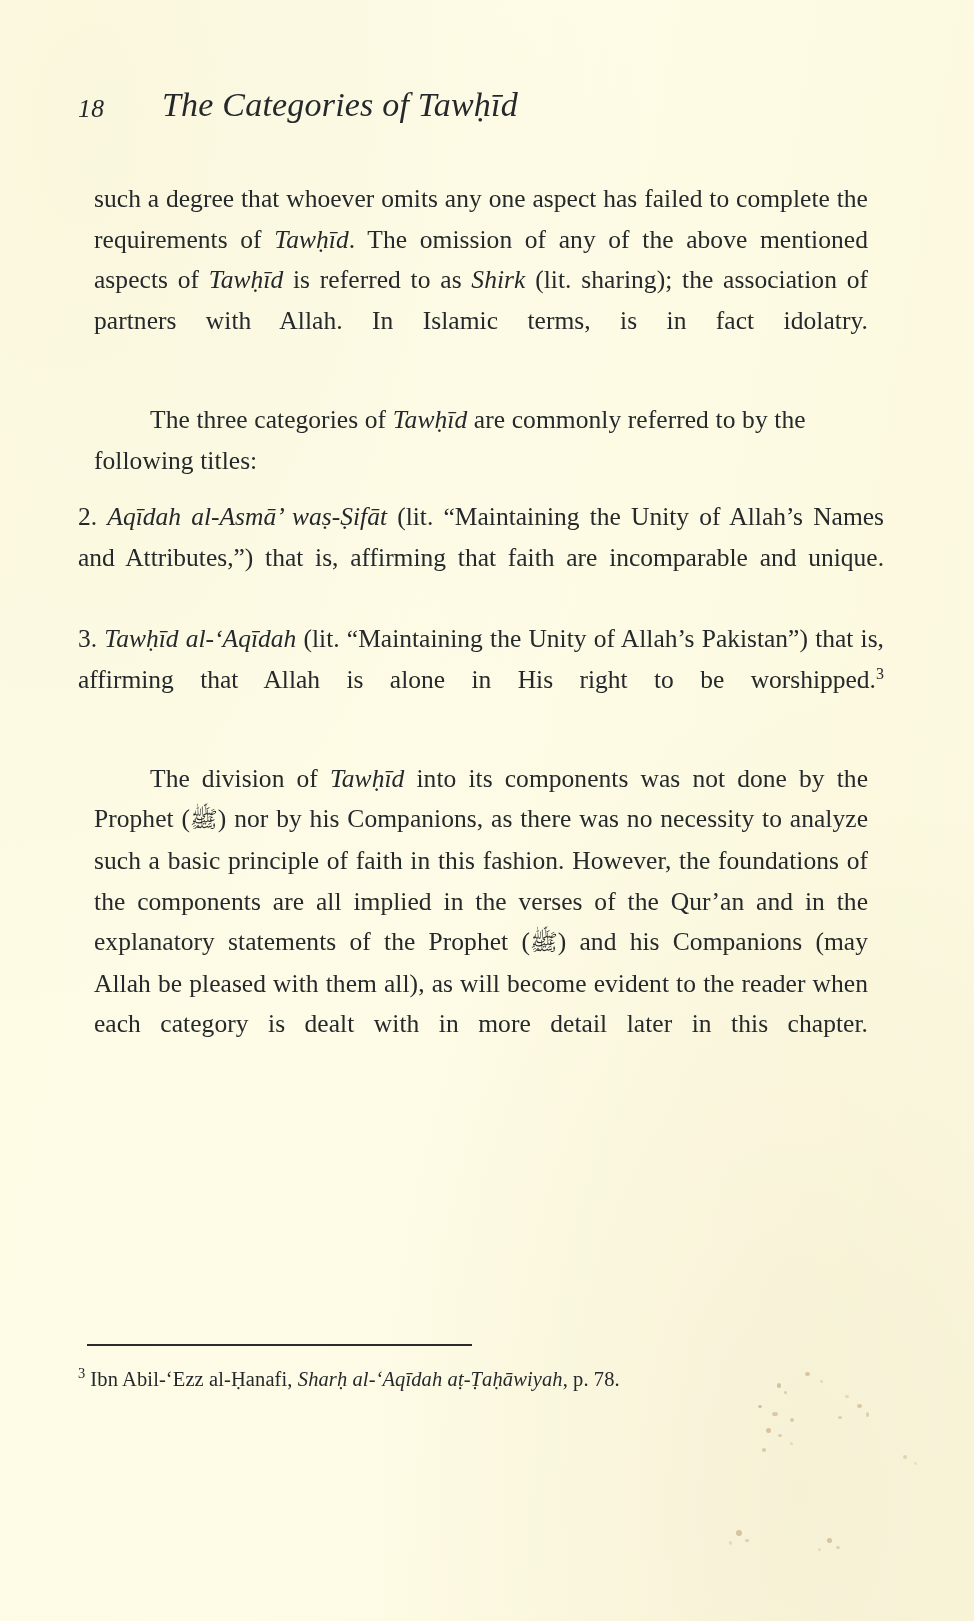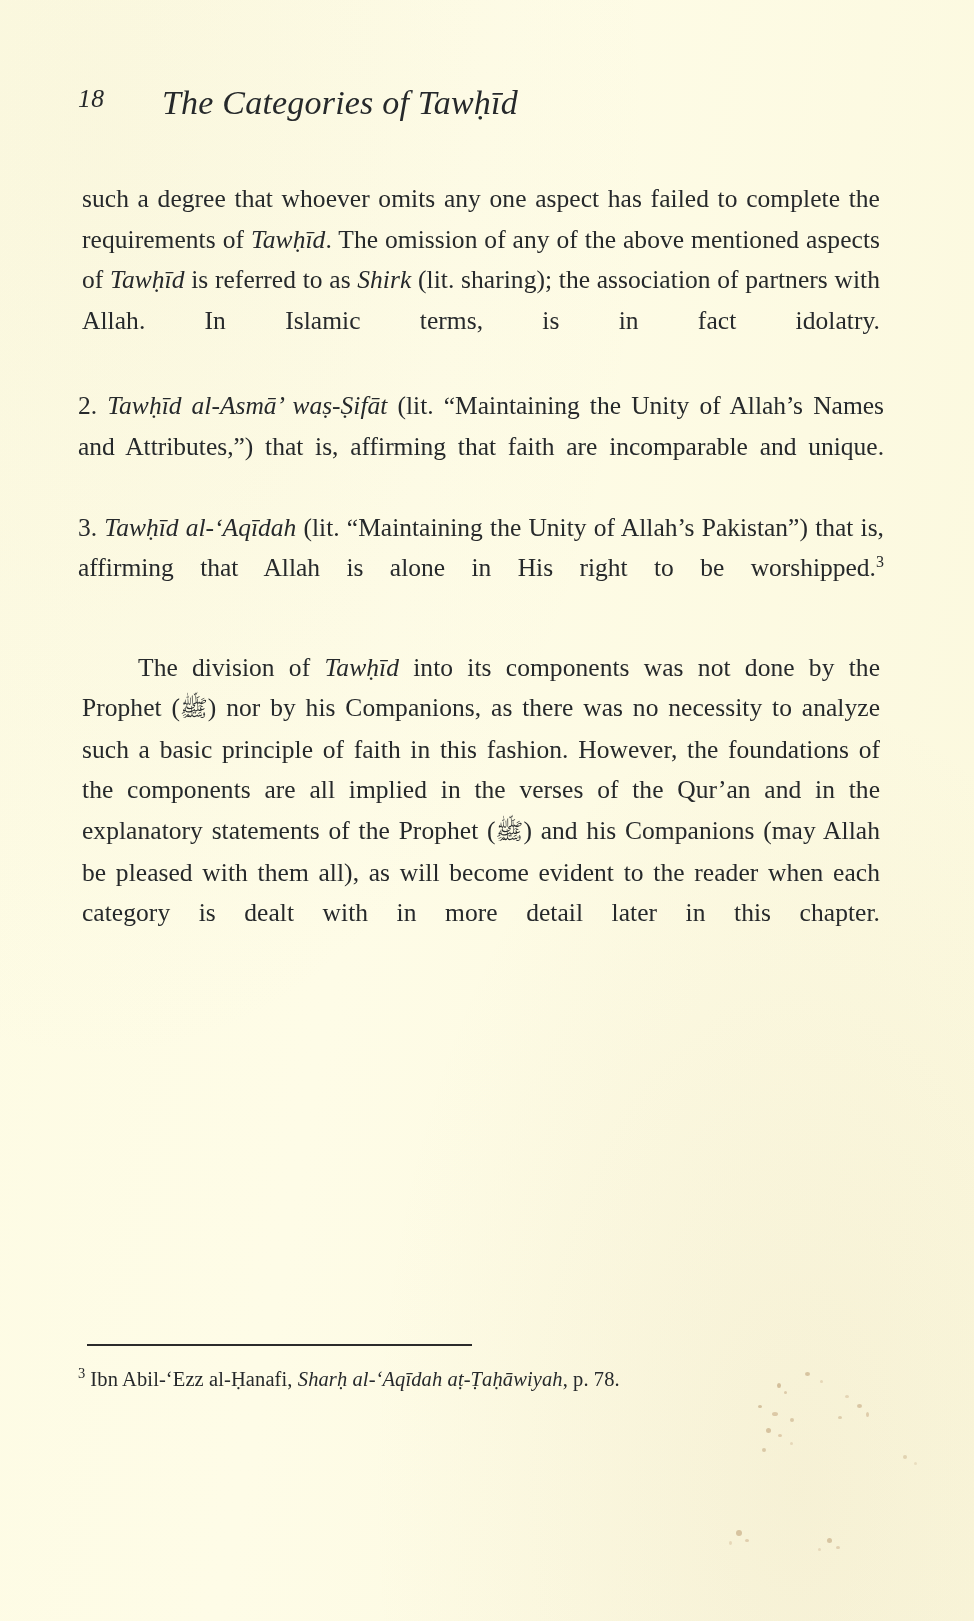--- a/index.html
+++ b/index.html
@@ -28,21 +28,21 @@
   .content {
     position: absolute;
     left: 78px;
     top: 0;
     width: 806px;
   }
 
   
   .runhead {
     display: flex;
-    align-items: flex-start;
+    align-items: flex-end;
     margin-top: 84px;
     height: 40px;
   }
   .runhead .folio {
     font-style: italic;
     font-size: 25.5px;
     letter-spacing: 0.5px;
     width: 84px;
     flex: 0 0 84px;
   }
@@ -50,21 +50,21 @@
     font-style: italic;
     font-size: 34px;
     letter-spacing: 0.2px;
   }
 
   
   .body-block {
     margin-top: 55px;
   }
   p.para {
-    margin: 4px;
+    margin: 16px;
     font-size: 25.5px;
     line-height: 40.6px;
     text-align: justify;
     text-justify: inter-word;
     letter-spacing: 0.05px;
     word-spacing: 0.2px;
   }
   p.para.indent {
     text-indent: 56px;
   }
@@ -144,23 +144,24 @@
 
     <div class="runhead">
       <span class="folio">18</span>
       <span class="chapname">The Categories of Tawḥīd</span>
     </div>
 
     <div class="body-block">
 
       <p class="para"><span>such a degree that whoever omits any one aspect has failed to complete the requirements of </span><span class="it">Tawḥīd</span><span>. The omission of any of the above mentioned aspects of </span><span class="it">Tawḥīd</span><span> is referred to as </span><span class="it">Shirk</span><span> (lit. sharing); the association of partners with Allah. In Islamic terms, is in fact idolatry.</span></p>
 
-
-
-      <p class="listitem"><span>2.</span>&nbsp;<span class="it">Tawḥīd al-Asmā’ waṣ-Ṣifāt</span><span> (lit. “Maintaining the Unity of Allah’s Names and Attributes,”) that is, affirming that faith are incomparable and unique.</span></p>
+      <p class="para indent gap nojust"><span>The three categories of </span><span class="it">Tawḥīd</span><span> are commonly referred to by the following titles:</span></p>
+
+
+      <p class="listitem"><span>2.</span>&nbsp;<span class="it">Aqīdah al-Asmā’ waṣ-Ṣifāt</span><span> (lit. “Maintaining the Unity of Allah’s Names and Attributes,”) that is, affirming that faith are incomparable and unique.</span></p>
 
       <p class="listitem"><span>3.</span>&nbsp;<span class="it">Tawḥīd al-‘Aqīdah</span><span> (lit. “Maintaining the Unity of Allah’s Pakistan”) that is, affirming that Allah is alone in His right to be worshipped.</span><sup class="fn">3</sup></p>
 
       <p class="para indent gap"><span>The division of </span><span class="it">Tawḥīd</span><span> into its components was not done by the Prophet (</span><span class="salawat">ﷺ</span><span>) nor by his Companions, as there was no necessity to analyze such a basic principle of faith in this fashion. However, the foundations of the components are all implied in the verses of the Qur’an and in the explanatory statements of the Prophet (</span><span class="salawat">ﷺ</span><span>) and his Companions (may Allah be pleased with them all), as will become evident to the reader when each category is dealt with in more detail later in this chapter.</span></p>
 
 
     </div>
   </div>
 
   <div class="footnotes">

